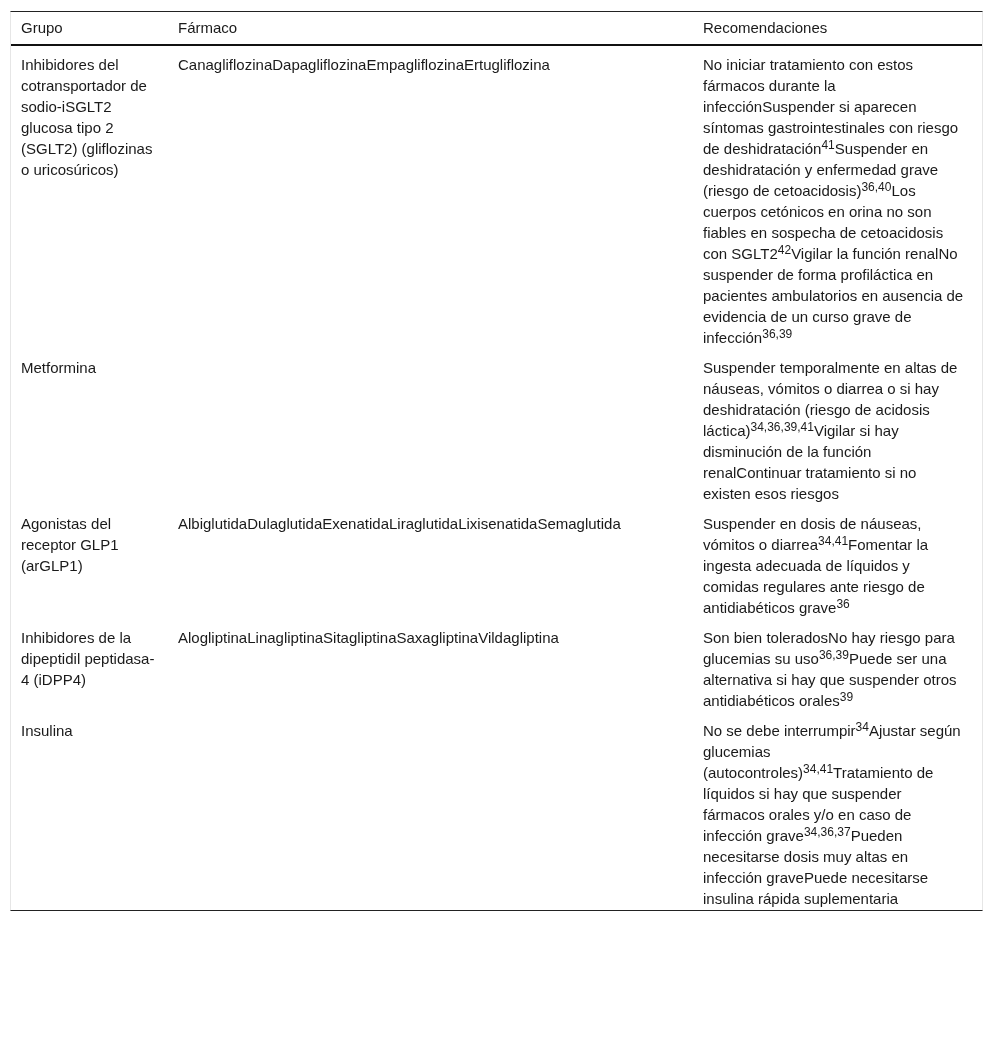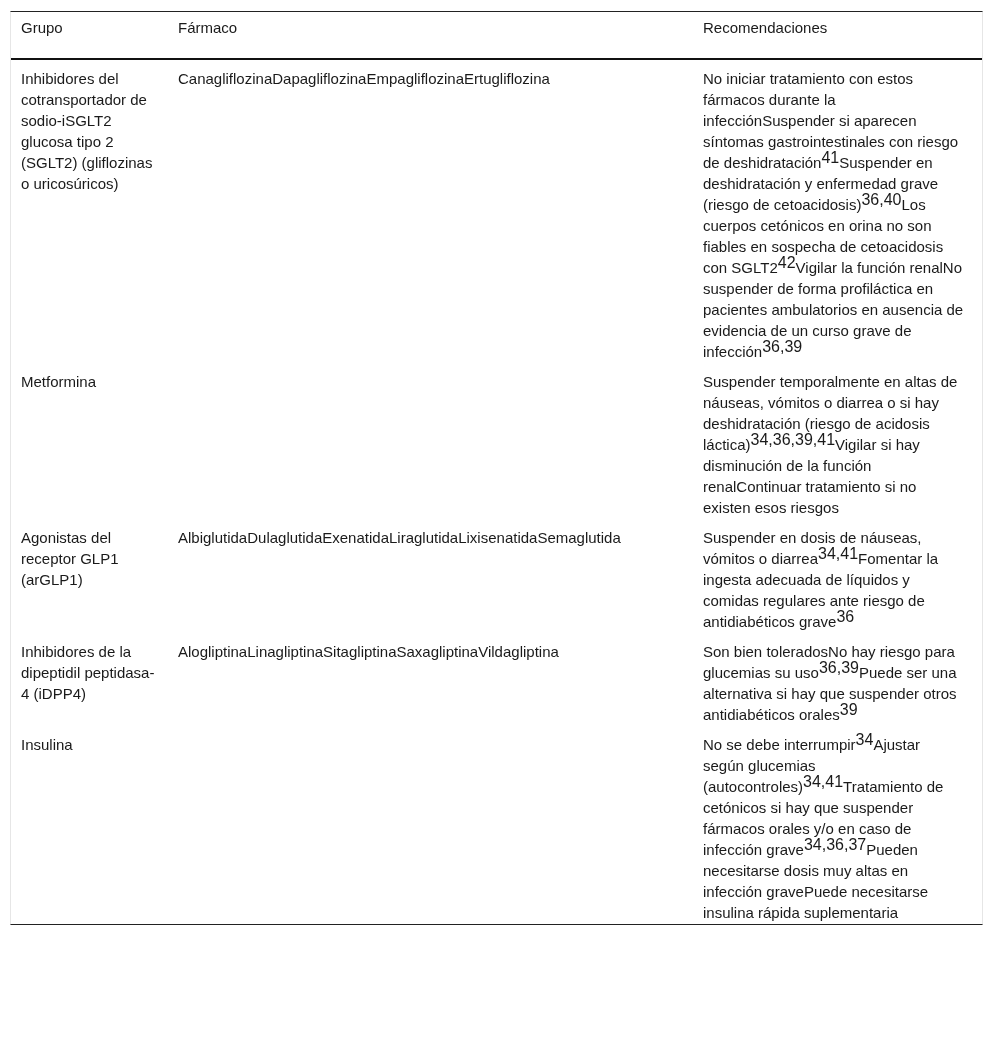--- a/index.html
+++ b/index.html
@@ -5,25 +5,25 @@
   html, body { margin: 0; padding: 0; background: #ffffff; }
   body { width: 992px; height: 1040px; position: relative; overflow: hidden;
          font-family: "Liberation Sans", sans-serif; font-size: 15px; color: #1a1a1a; }
   .table-wrap { position: absolute; left: 10px; top: 11px; width: 971px;
                 border-top: 1px solid #222; border-bottom: 1px solid #222;
                 border-right: 1px solid #e6e6e6; border-left: 1px solid #e6e6e6; }
   table { border-collapse: collapse; width: 100%; table-layout: fixed; }
   col.c1 { width: 157px; }
   col.c2 { width: 525px; }
   col.c3 { width: 289px; }
-  th { text-align: left; font-weight: normal; padding: 6px 10px 21px 10px; line-height: 19px;
+  th { text-align: left; font-weight: normal; padding: 6px 10px 7px 10px; line-height: 19px;
        border-bottom: 2px solid #111; }
   td { vertical-align: top; padding: 8px 10px 1px 10px; line-height: 21px; }
   td.rec { padding-right: 18px; }
-  sup { font-size: 16px; line-height: 0; vertical-align: 5px; }
+  sup { font-size: 12px; line-height: 0; vertical-align: 5px; }
 </style>
 </head>
 <body>
 
 <div class="table-wrap">
   <table>
     <colgroup>
         <col class="c1">
         <col class="c2">
         <col class="c3">
@@ -52,17 +52,17 @@
           <td class="rec"><span>Suspender en dosis de náuseas, vómitos o diarrea</span><sup>34,41</sup><span>Fomentar la ingesta adecuada de líquidos y comidas regulares ante riesgo de antidiabéticos grave</span><sup>36</sup></td>
         </tr>
         <tr>
           <td>Inhibidores de la dipeptidil peptidasa-4 (iDPP4)</td>
           <td>AlogliptinaLinagliptinaSitagliptinaSaxagliptinaVildagliptina</td>
           <td class="rec"><span>Son bien toleradosNo hay riesgo para glucemias su uso</span><sup>36,39</sup><span>Puede ser una alternativa si hay que suspender otros antidiabéticos orales</span><sup>39</sup></td>
         </tr>
         <tr>
           <td>Insulina</td>
           <td></td>
-          <td class="rec"><span>No se debe interrumpir</span><sup>34</sup><span>Ajustar según glucemias (autocontroles)</span><sup>34,41</sup><span>Tratamiento de cetónicos si hay que suspender fármacos orales y/o en caso de infección grave</span><sup>34,36,37</sup><span>Pueden necesitarse dosis muy altas en infección gravePuede necesitarse insulina rápida suplementaria</span></td>
+          <td class="rec"><span>No se debe interrumpir</span><sup>34</sup><span>Ajustar según glucemias (autocontroles)</span><sup>34,41</sup><span>Tratamiento de líquidos si hay que suspender fármacos orales y/o en caso de infección grave</span><sup>34,36,37</sup><span>Pueden necesitarse dosis muy altas en infección gravePuede necesitarse insulina rápida suplementaria</span></td>
         </tr>
       </tbody>
   </table>
 </div>
 
 </body></html>

